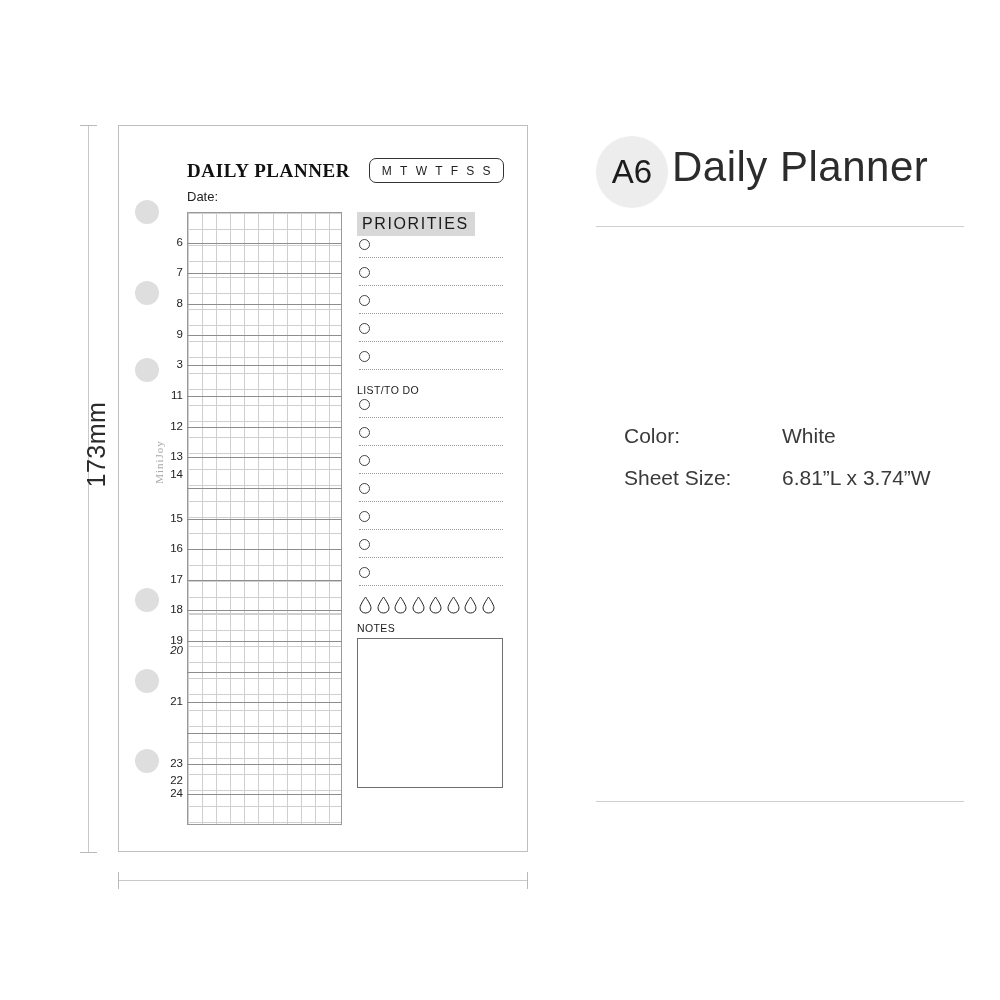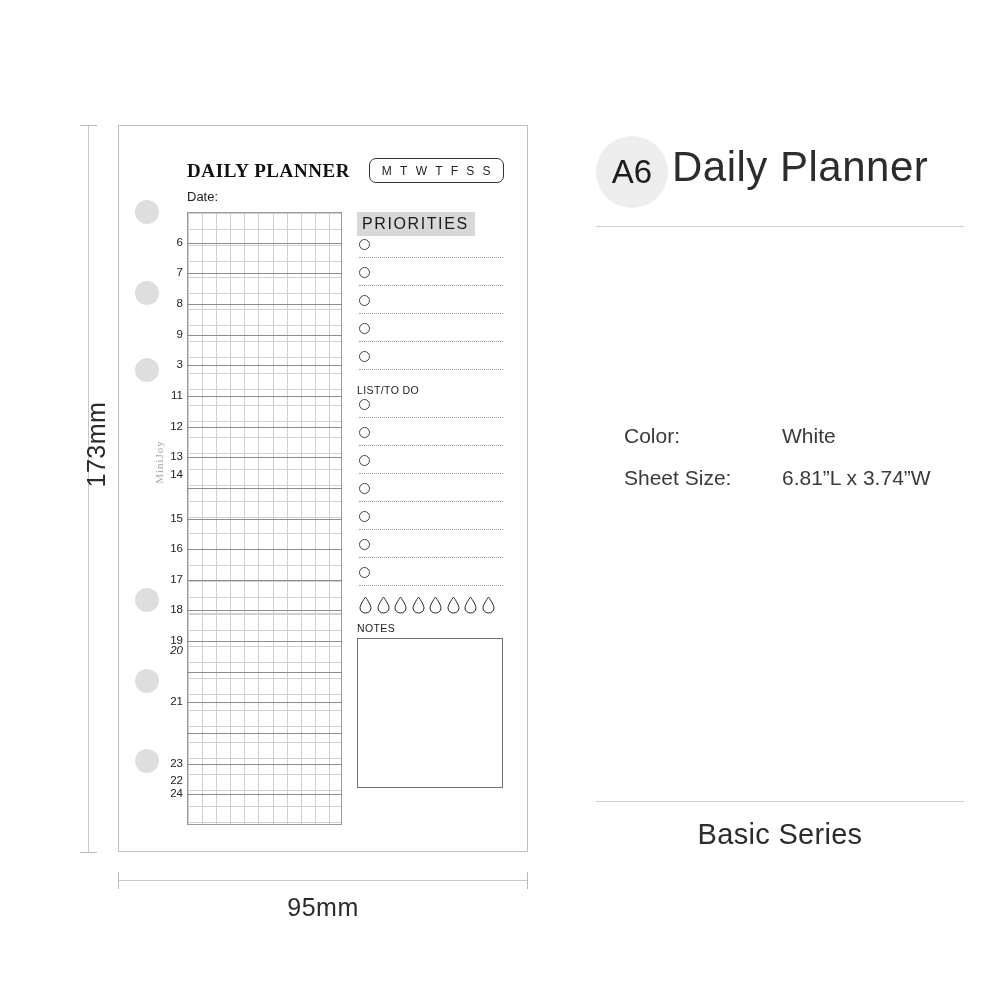--- a/index.html
+++ b/index.html
@@ -342,21 +342,20 @@
 <div id="product-preview">
 
   <div class="dim-v-line"></div>
   <div class="dim-v-cap top"></div>
   <div class="dim-v-cap bot"></div>
   <div class="dim-v-label">173mm</div>
 
   <div class="dim-h-line"></div>
   <div class="dim-h-cap left"></div>
   <div class="dim-h-cap right"></div>
-  <div class="dim-h-label">95mm</div>
 
   <div id="planner-card">
 
     <div id="punch-holes">
         <div class="punch-hole" style="top: 74px;"></div>
         <div class="punch-hole" style="top: 155px;"></div>
         <div class="punch-hole" style="top: 232px;"></div>
         <div class="punch-hole" style="top: 462px;"></div>
         <div class="punch-hole" style="top: 543px;"></div>
         <div class="punch-hole" style="top: 623px;"></div>
@@ -524,14 +523,13 @@
         <div class="spec-val">White</div>
       </div>
       <div class="spec-row">
         <div class="spec-key">Sheet Size:</div>
         <div class="spec-val">6.81”L x 3.74”W</div>
       </div>
     </div>
 
   <div class="hr-rule" id="rule-bottom"></div>
 
-  <div id="series-label">Basic Series</div>
 </div>
 
 </body></html>

